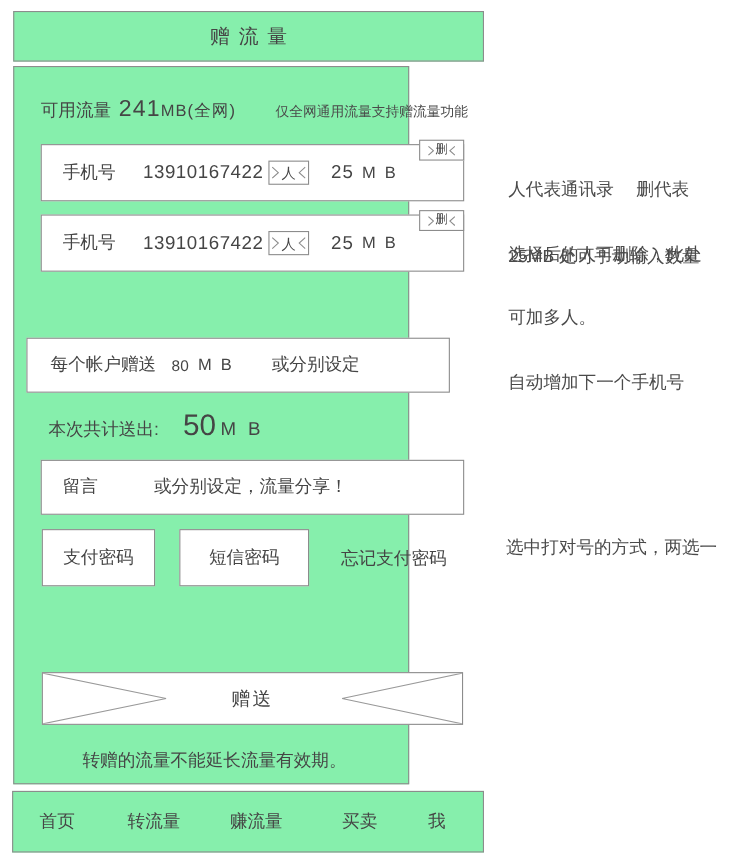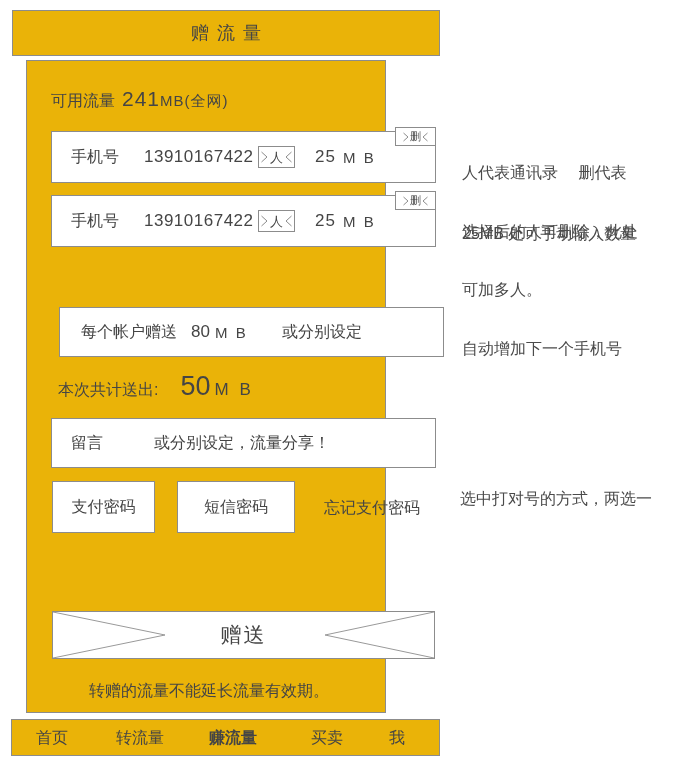--- a/index.html
+++ b/index.html
@@ -1,30 +1,30 @@
 <!DOCTYPE html>
 <html><head>
 <meta charset="utf-8">
 <style>
   html,body{margin:0;padding:0;}
   body{
     width:677px;height:778px;background:#ffffff;position:relative;
     font-family:"Liberation Sans","DejaVu Sans",sans-serif;
     color:#454545;overflow:hidden;
   }
-  .box{position:absolute;border:1px solid #8c8c8c;background:#eab308;box-sizing:border-box;}
+  .box{position:absolute;border:1px solid #8c8c8c;background:#86efac;box-sizing:border-box;}
   .inbox{position:absolute;border:1px solid #8c8c8c;background:#fff;box-sizing:border-box;}
   .vcenter{position:absolute;top:50%;transform:translateY(-50%);white-space:nowrap;}
 
   
   #title-box{left:12px;top:10px;width:428px;height:46px;display:flex;align-items:center;justify-content:center;}
   #title-box .t{font-size:18px;letter-spacing:8px;padding-left:8px;}
 
   
-  #main-box{left:12px;top:60px;width:360px;height:653px;margin-left:14px;}
+  #main-box{left:12px;top:60px;width:360px;height:653px;}
 
   
   #available{position:absolute;left:24px;top:26px;display:flex;align-items:baseline;white-space:nowrap;}
   #available .lbl{font-size:16px;}
   #available .val{font-size:21px;margin-left:7px;letter-spacing:1px;}
   #available .unit{font-size:15px;letter-spacing:1px;}
   #available .note{font-size:12.5px;margin-left:36px;color:#4a4a4a;}
 
   
   .recipient{left:24px;width:385px;height:52px;}
@@ -36,23 +36,23 @@
     width:35px;height:20px;border:1px solid #8c8c8c;display:flex;align-items:center;justify-content:center;gap:2px;background:#fff;}
   .person-btn .pc{font-size:13px;line-height:1;}
   .del-btn{position:absolute;right:-1px;top:-5px;width:39px;height:17px;border:1px solid #8c8c8c;background:#fff;
     display:flex;align-items:center;justify-content:center;gap:1px;z-index:2;}
   .del-btn .dc{font-size:11px;line-height:1;}
   .chev{display:block;}
 
   #monthly-note{position:absolute;left:25px;top:200px;font-size:16px;}
 
   
-  #per-account{left:32px;top:246px;width:385px;height:50px;}
+  #per-account{left:11px;top:246px;width:385px;height:50px;}
   #per-account .pa-label{left:21px;font-size:16px;}
-  #per-account .pa-amount{left:131px;font-size:17px;}
+  #per-account .pa-amount{left:131px;font-size:14px;}
   #per-account .pa-unit{left:155px;font-size:15px;letter-spacing:2px;}
   #per-account .pa-alt{left:222px;font-size:16px;}
 
   
   #total{position:absolute;left:31px;top:310px;display:flex;align-items:baseline;white-space:nowrap;}
   #total .lbl{font-size:16px;}
   #total .val{font-size:27px;margin-left:22px;}
   #total .unit{font-size:17px;margin-left:4px;letter-spacing:3px;}
 
   
@@ -64,49 +64,50 @@
   #pay-btn{left:25px;top:420px;width:103px;height:52px;display:flex;align-items:center;justify-content:center;font-size:16px;}
   #sms-btn{left:150px;top:420px;width:118px;height:52px;display:flex;align-items:center;justify-content:center;font-size:16px;}
   #forgot{position:absolute;left:297px;top:437px;font-size:16px;white-space:nowrap;}
 
   
   #code-box{left:24px;top:487px;width:385px;height:50px;display:flex;align-items:center;justify-content:center;}
   #code-box .code{font-size:18px;letter-spacing:1.5px;}
 
   
   #submit-btn{left:25px;top:550px;width:383px;height:48px;display:flex;align-items:center;justify-content:center;}
-  #submit-btn .s-label{font-size:21px;letter-spacing:2px;background:#fff;position:relative;z-index:1;padding:0 6px;}
+  #submit-btn .s-label{font-size:17px;letter-spacing:2px;background:#fff;position:relative;z-index:1;padding:0 6px;}
   #submit-decor{position:absolute;left:0;top:0;width:100%;height:100%;}
 
   #footnote{position:absolute;left:62px;top:620px;font-size:16px;}
 
   
-  #nav-box{left:11px;top:719px;width:429px;height:37px;}
+  #nav-box{left:11px;top:719px;width:429px;height:56px;}
   #nav-box .nav-item{position:absolute;top:50%;transform:translateY(-50%);font-size:16px;white-space:nowrap;}
-  #nav-0{left:24px;} #nav-1{left:104px;} #nav-2{left:197px;font-weight:bold;} #nav-3{left:299px;} #nav-4{left:377px;}
+  #nav-0{left:24px;} #nav-1{left:104px;} #nav-2{left:197px;} #nav-3{left:299px;} #nav-4{left:377px;}
 
   
   .annot{position:absolute;font-size:16px;line-height:19.5px;color:#4a4a4a;white-space:pre;}
   #annot-contacts{left:462px;top:124px;}
   #annot-manual{left:462px;top:224px;}
   #annot-choose{left:460px;top:489px;}
 </style>
 </head>
 <body>
 
 <div id="title-box" class="box">
   <span class="t">赠流量</span>
 </div>
 
 <div id="main-box" class="box">
 
   <div id="available">
     <span class="lbl">可用流量</span>
     <span class="val">241</span>
     <span class="unit">MB(全网)</span>
+    <span class="note">仅全网通用流量支持赠流量功能</span>
   </div>
 
   <div class="inbox recipient" style="top:70px;">
     <span class="vcenter r-label">手机号</span>
     <span class="vcenter r-number">13910167422</span>
     <span class="person-btn">
       <svg class="chev" width="7" height="12" viewBox="0 0 7 12">
           <path d="M0.5,1 L6,6 L0.5,11" fill="none" stroke="#8c8c8c" stroke-width="1"></path>
         </svg>
       <span class="pc">人</span>

